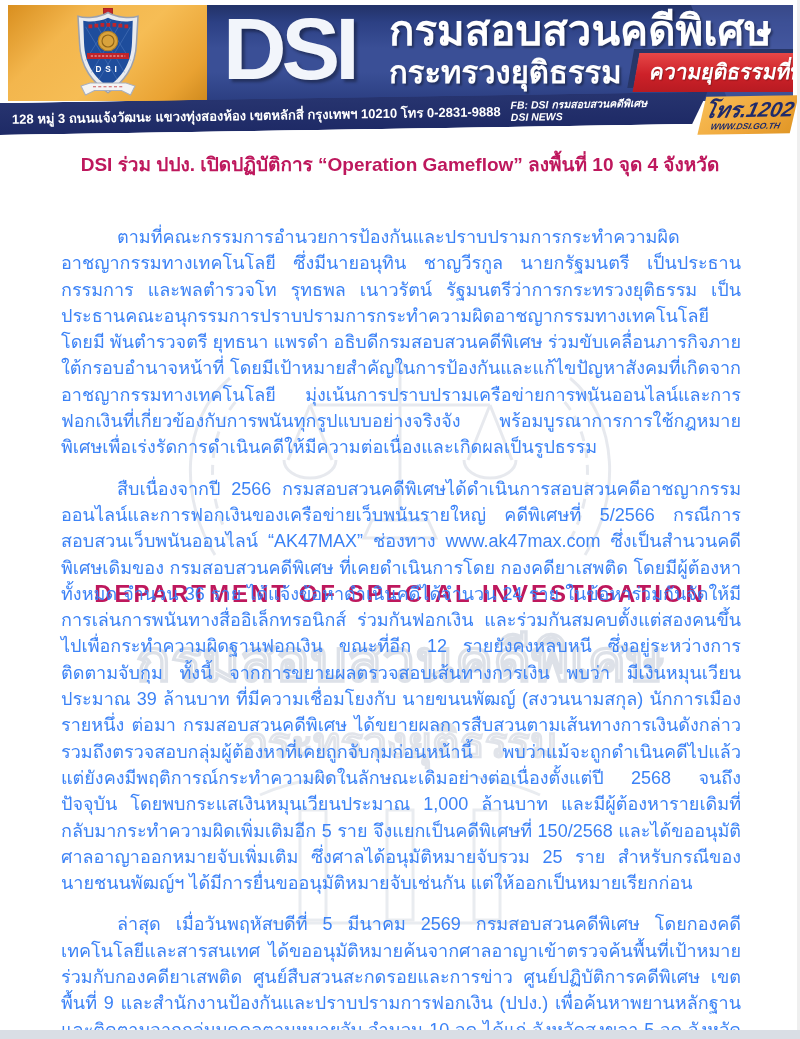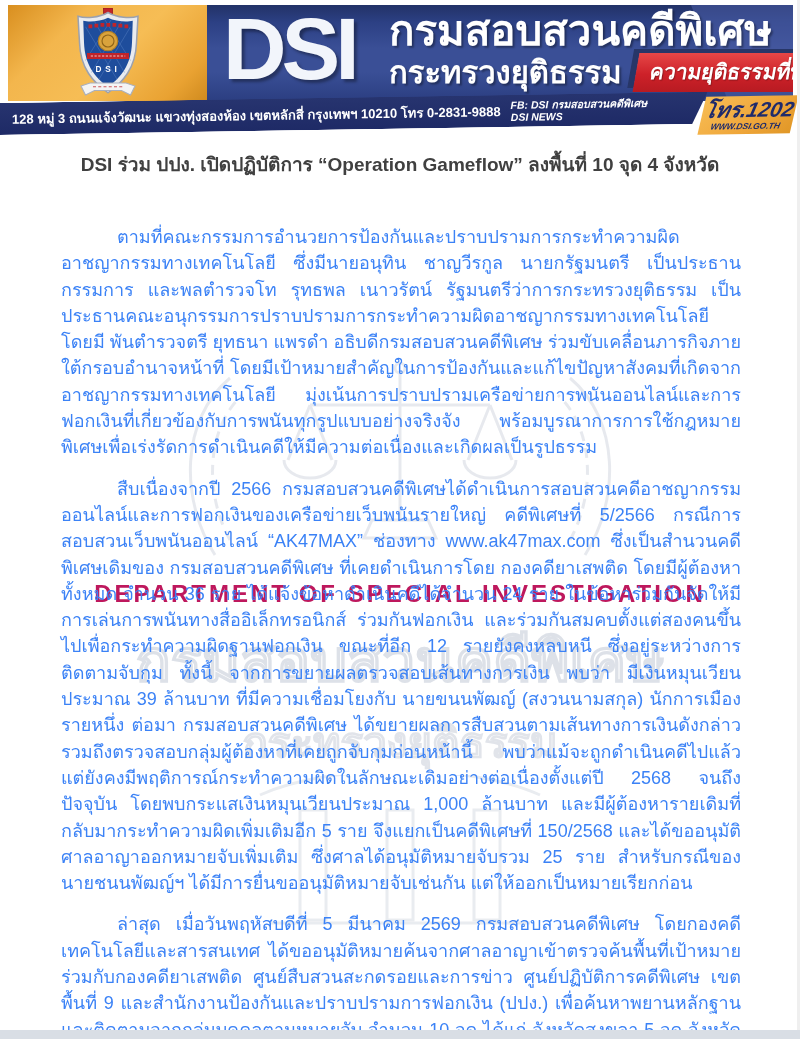--- a/index.html
+++ b/index.html
@@ -79,21 +79,21 @@
   .wm-svg { display:block; margin:0 auto; opacity:.7; }
   .wm-en { margin-top:20px; color:#be185d; font-size:24px; font-weight:bold; letter-spacing:3px; }
   .wm-th1 { margin-top:6px; font-size:58px; font-weight:bold; color:transparent;
     -webkit-text-stroke:1.5px #dde1e8; }
   .wm-th2 { margin-top:2px; font-size:42px; font-weight:bold; color:transparent;
     -webkit-text-stroke:1.3px #e1e4ea; }
 
   
   .doc-body { position:relative; z-index:1; }
   .doc-title { position:absolute; top:148px; left:30px; right:30px; text-align:center;
-    font-size:19px; font-weight:bold; color:#404040; line-height:33px; z-index:1; }
+    font-size:19px; font-weight:bold; color:#be185d; line-height:33px; z-index:1; }
   .doc-text { position:absolute; top:224px; left:61px; width:680px; z-index:1; }
   .doc-text p {
     font-size:18px; line-height:26.3px; color:#3b82f6;
     text-align:justify; text-indent:56px; margin-bottom:15px;
   }
 
   .bottom-strip { position:absolute; left:0; right:0; bottom:0; height:9px; background:#d9dee5; z-index:3; }
   .right-edge { position:absolute; top:0; bottom:0; right:0; width:3px; background:#efefef; z-index:3; }
 </style>
 </head>

